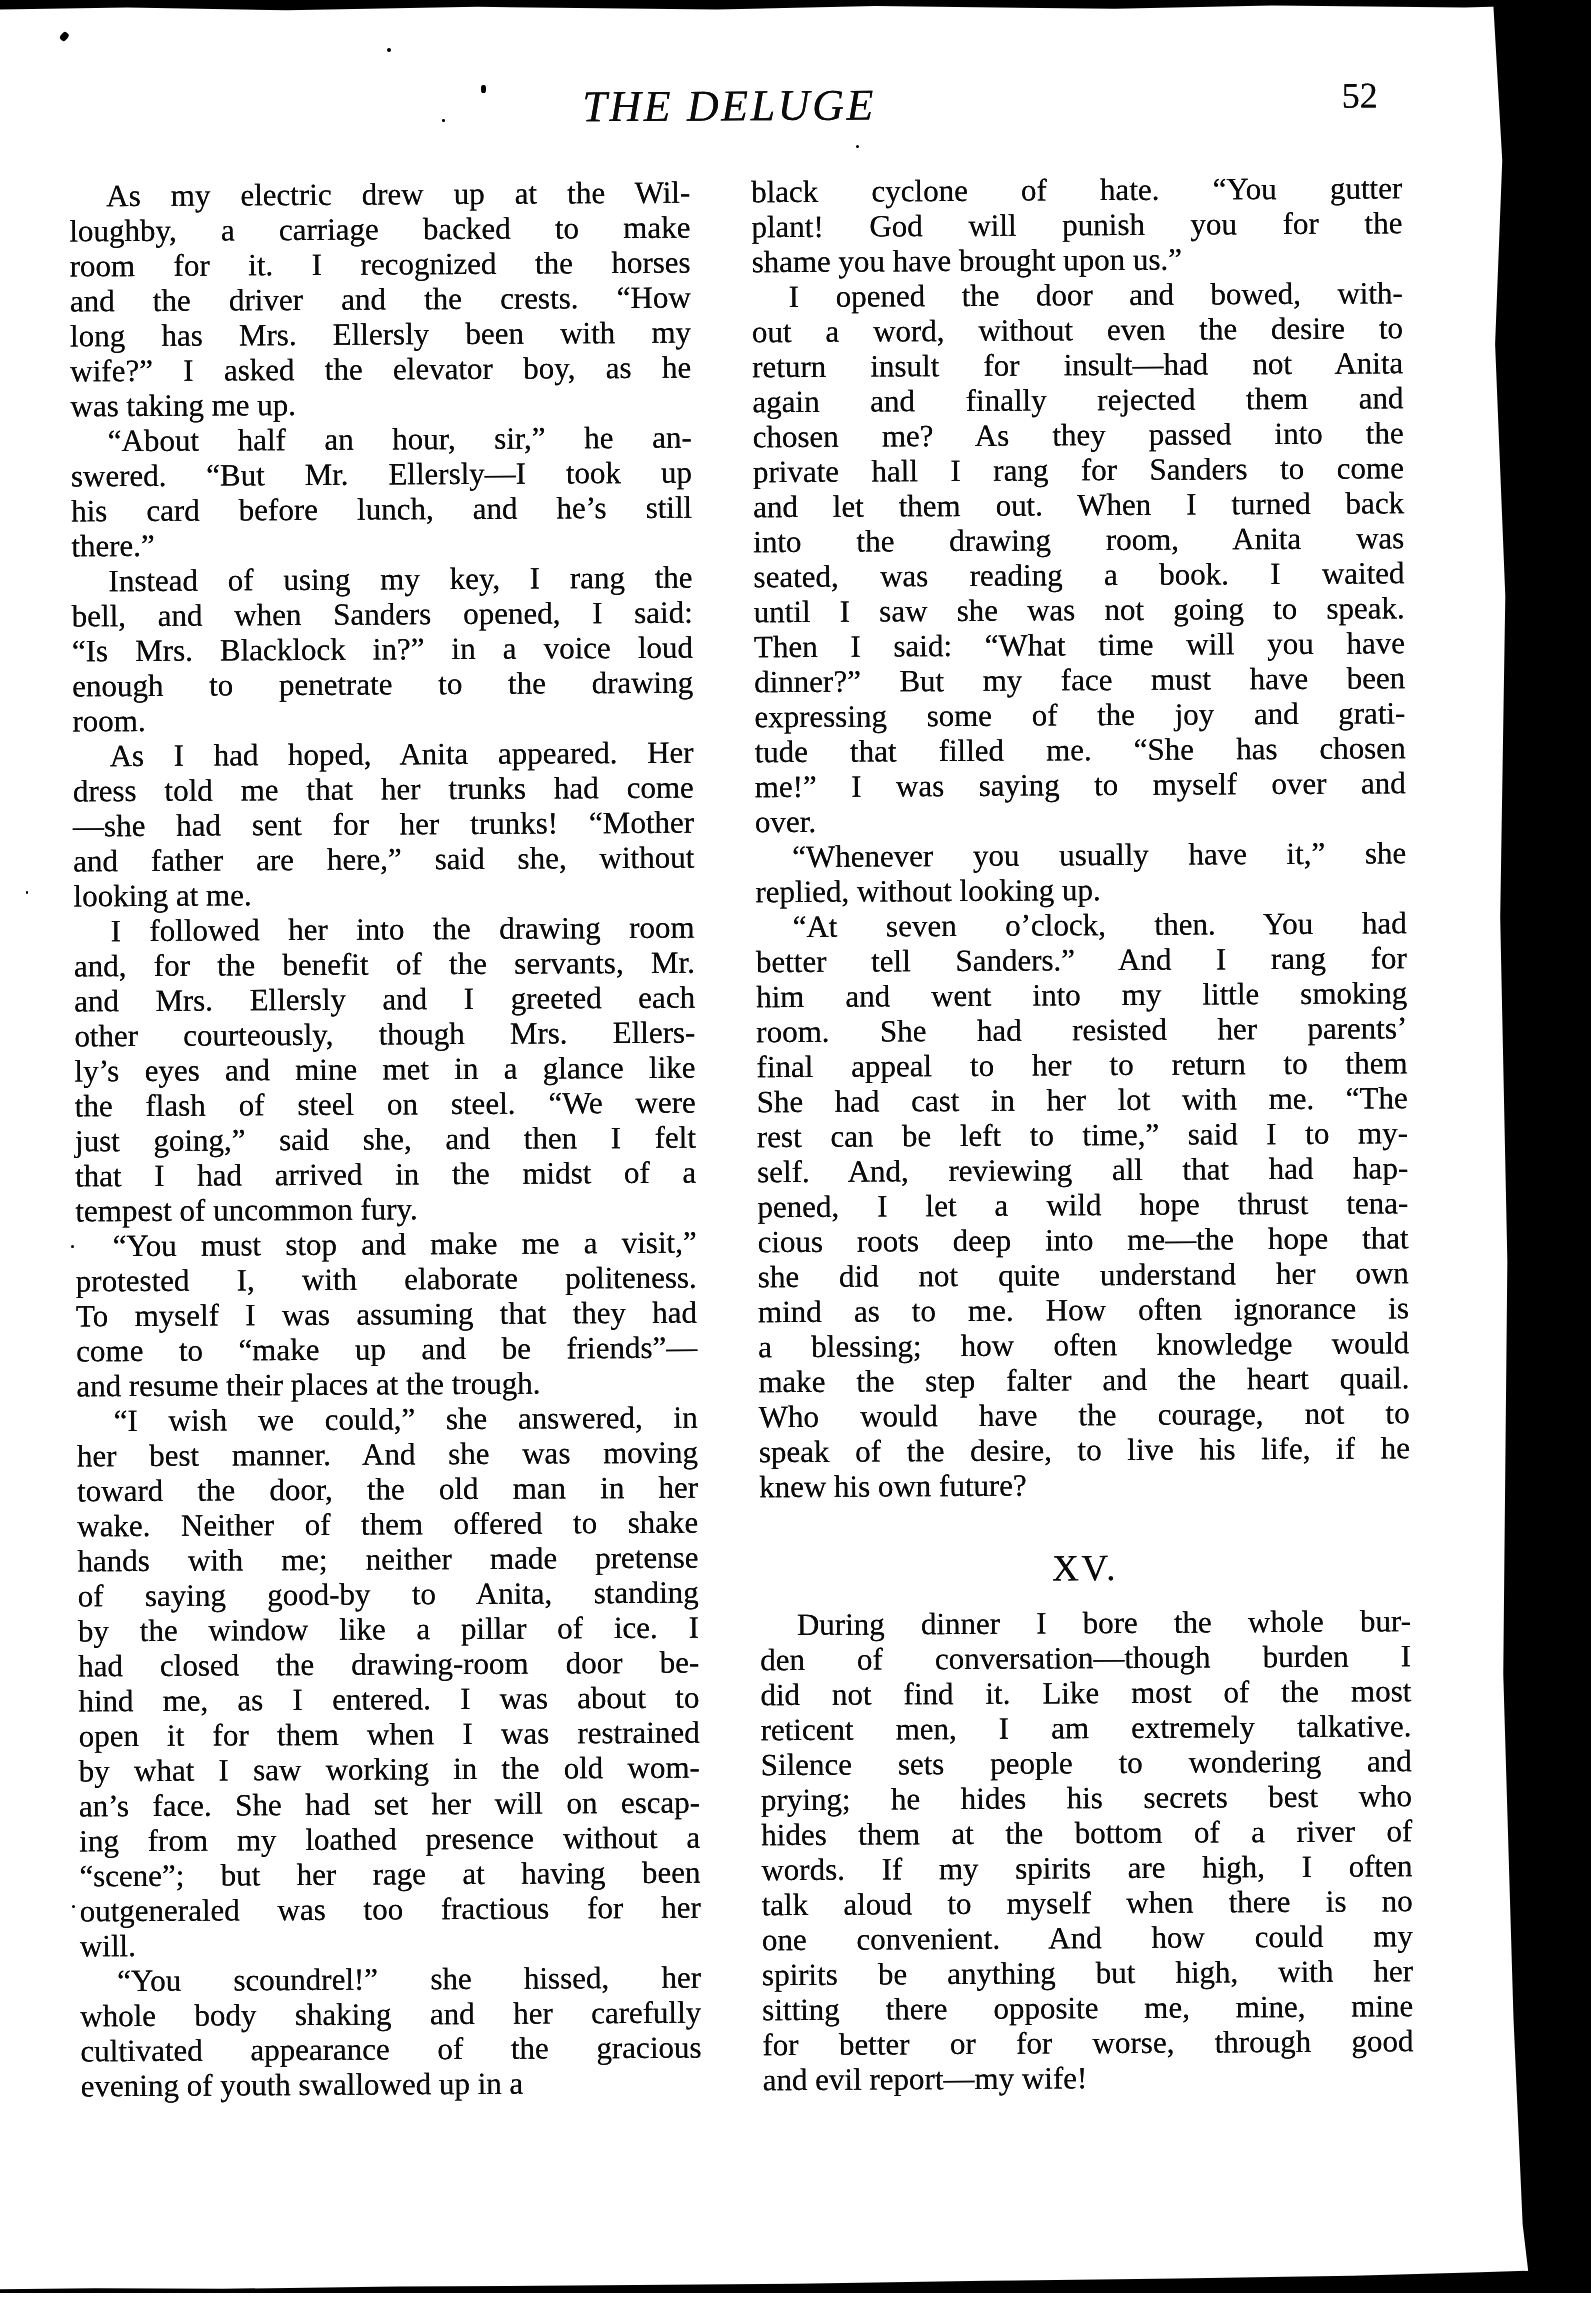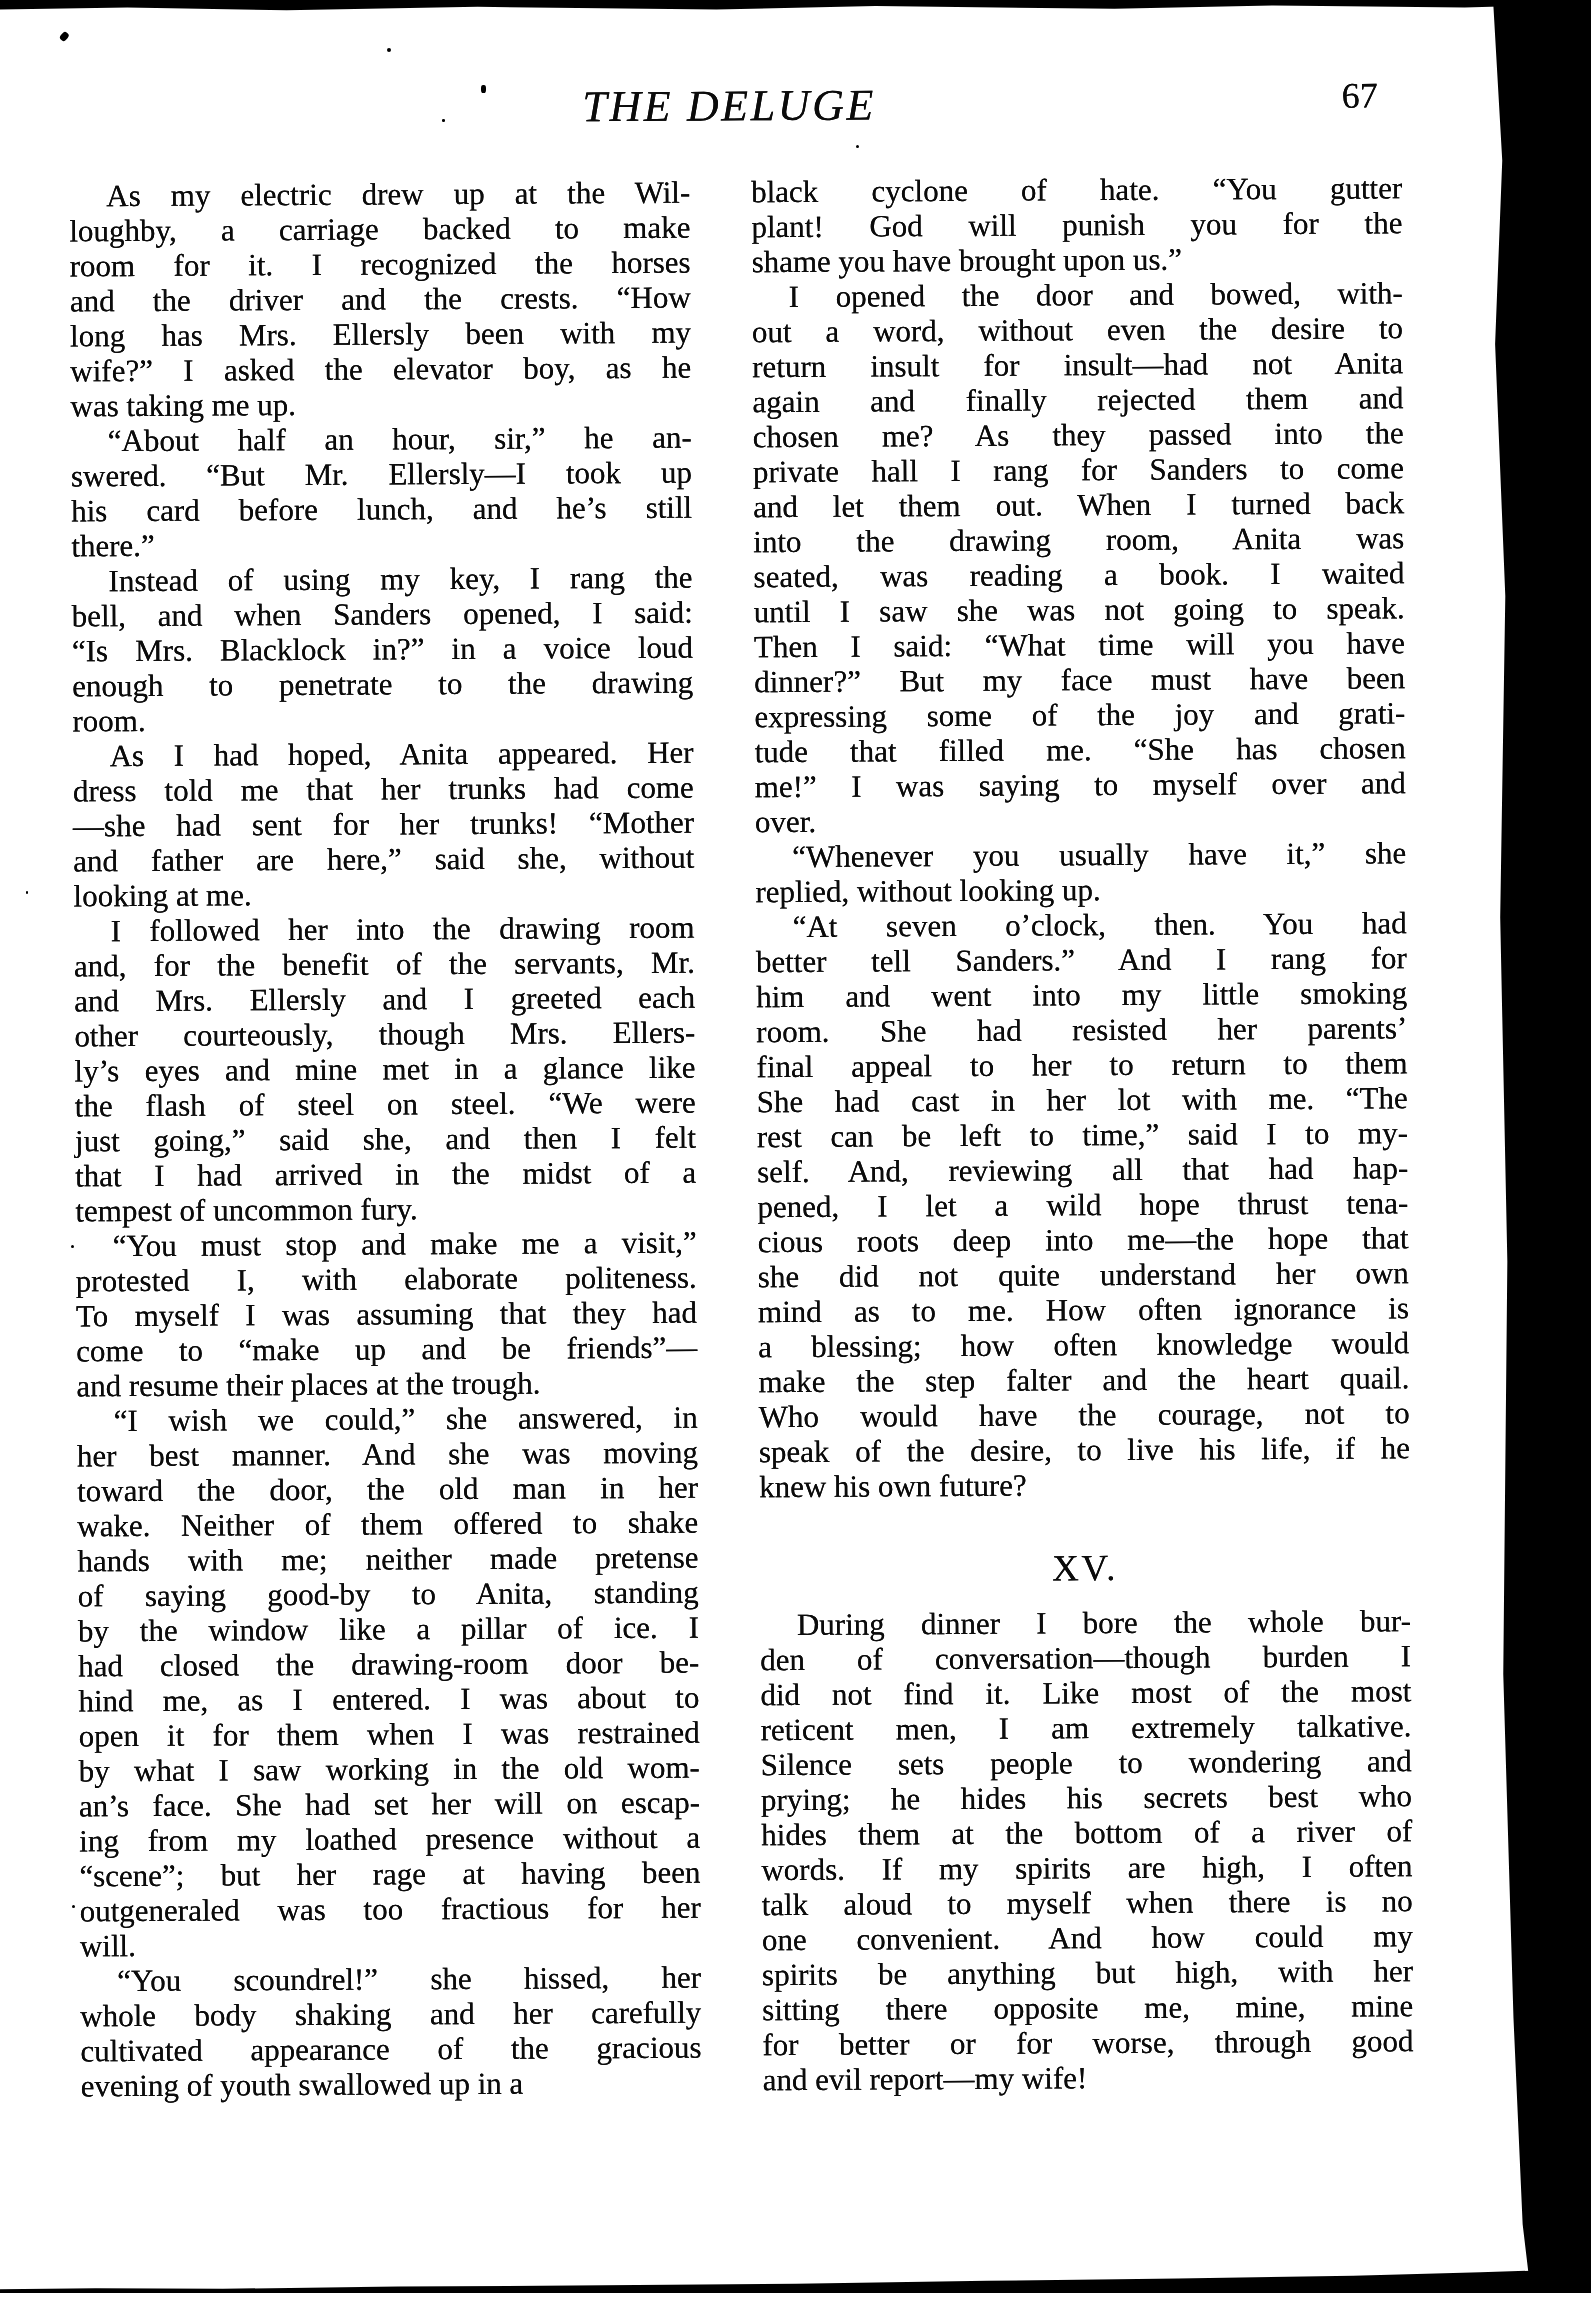--- a/index.html
+++ b/index.html
@@ -87,21 +87,21 @@
     background: #000;
     border-radius: 50%;
   }
 </style>
 </head>
 <body>
 
 <div class="page">
   <div class="content">
     <div class="running-head">THE DELUGE</div>
-    <div class="page-number">67</div>
+    <div class="page-number">52</div>
     <div class="col left">
         <div class="para indent">
           <div class="line">As my electric drew up at the Wil-</div>
           <div class="line">loughby, a carriage backed to make</div>
           <div class="line">room for it.  I recognized the horses</div>
           <div class="line">and the driver and the crests.  “How</div>
           <div class="line">long has Mrs. Ellersly been with my</div>
           <div class="line">wife?” I asked the elevator boy, as he</div>
           <div class="line last">was taking me up.</div>
         </div>

